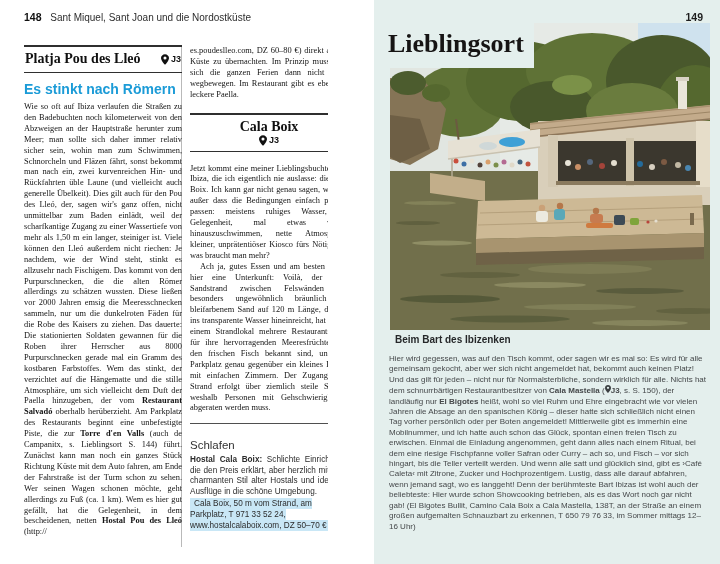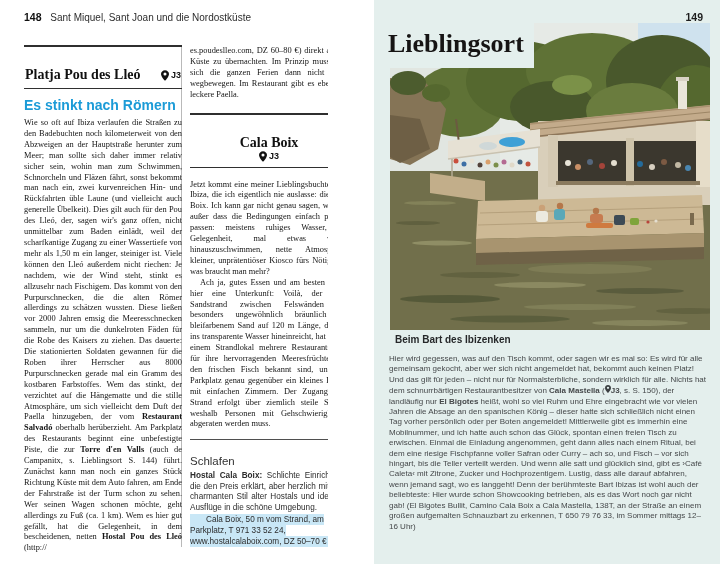--- a/index.html
+++ b/index.html
@@ -13,36 +13,36 @@
   
   .page-left{position:absolute;left:0;top:0;width:328px;height:564px;background:#fff;overflow:hidden;}
   .runhead{position:absolute;left:24px;top:11px;width:330px;font-size:10px;color:#2e2e2e;}
   .runhead b{font-size:10.5px;color:#111;margin-right:6px;}
   .col{position:absolute;top:45px;overflow:hidden;}
   .col1{left:24px;width:158px;}
   .col2{left:190px;width:158px;}
   .coldiv{position:absolute;left:181px;top:47px;width:1px;height:500px;background:#b9b9b9;}
   .entry-head{border-top:2px solid #2f2f2f;border-bottom:1px solid #2f2f2f;
               display:flex;justify-content:space-between;align-items:center;
-              padding:20px 1px 5px 1px;}
+              padding:4px 1px 5px 1px;}
   .entry-title{font-family:"Liberation Serif",serif;font-weight:bold;font-size:14px;color:#101010;}
   .map-ref{display:flex;align-items:center;gap:2px;font-weight:bold;font-size:9px;color:#111;}
   .pin{width:8px;height:11px;fill:#111;}
   .pin-inline{width:6px;height:8px;fill:#3c4042;display:inline-block;}
   .subhead{margin-top:8px;font-weight:bold;font-size:14px;color:#1b9bd7;}
   .serifbody{margin-top:5px;font-family:"Liberation Serif",serif;font-size:8.4px;line-height:10.9px;
              color:#141414;text-align:justify;hyphens:auto;-webkit-hyphens:auto;}
   .serifbody b,.sansbody b{font-weight:bold;}
   .indent{text-indent:10px;margin-top:0;}
   .mt12{margin-top:12px;flex-direction:column;}
   .sleep-rule{border-top:1px solid #4f4f4f;margin-top:9px;padding-top:15px;}
   .sleep-title{font-size:11.5px;color:#333;}
   .sansbody{margin-top:4px;font-size:8.2px;line-height:10.4px;color:#2c2c2c;text-align:justify;hyphens:auto;}
   .contact{margin-top:2px;font-size:8.2px;line-height:10.8px;color:#2c2c2c;}
-  .hl{background:#c9e7f6;padding:1px 16px;}
+  .hl{background:#c9e7f6;padding:1px 4px;}
   
   .page-right{position:absolute;left:374px;top:0;width:346px;height:564px;background:#e4efed;overflow:hidden;}
   .pagenum-right{position:absolute;right:17px;top:11px;font-size:10.5px;font-weight:bold;color:#1d1d1d;}
   .photo{position:absolute;left:16px;top:23px;width:320px;height:307px;}
   .photo svg{display:block;width:320px;height:307px;}
   .fav-title{position:absolute;left:0;top:22px;width:160px;height:46px;background:#e4efed;
              font-family:"Liberation Serif",serif;font-weight:bold;font-size:26px;color:#161414;
              padding-left:14px;box-sizing:border-box;line-height:44px;}
   .art-head{position:absolute;left:15px;top:334px;width:318px;font-weight:bold;font-size:10px;color:#26282a;margin-left:6px;}
   .art-body{position:absolute;left:15px;top:354px;width:318px;font-size:8px;line-height:10.4px;

